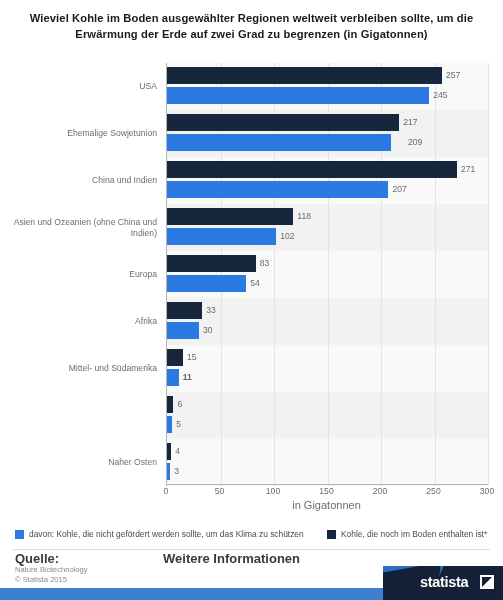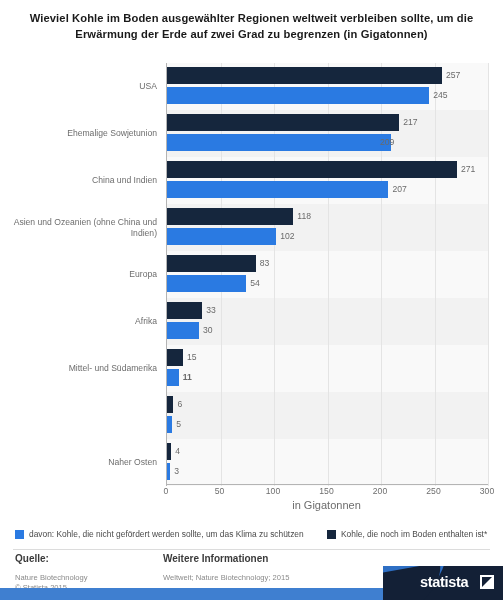--- a/index.html
+++ b/index.html
@@ -177,22 +177,22 @@
     font-size: 7.6px;
     color: #8a8a8a;
     line-height: 10px;
   }
   .footer-col { position: absolute; top: 0; }
   .footer-col.left  { left: 15px; }
   .footer-col.right { left: 163px; }
   .footer-head {
     font-weight: bold;
     color: #3a3a3a;
-    font-size: 10px;
-    margin-bottom: 9px;
+    font-size: 13px;
+    margin-bottom: 1px;
   }
 
   
   .bottom-bar {
     position: absolute;
     left: 0;
     top: 588px;
     width: 503px;
     height: 12px;
     background: #3f7fd0;
@@ -280,21 +280,21 @@
         <div class="bar dark" style="width: 274.99px; background: rgb(21, 38, 61);"></div>
         <div class="bar-label dark-l" style="left: 278.99px;">257</div>
         <div class="bar blue" style="width: 262.15px; background: rgb(42, 122, 226);"></div>
         <div class="bar-label blue-l" style="left: 266.15px;">245</div>
         <div class="ycat" style="top: 18px; right: 331px; width: 156px;">USA</div>
       </div>
       <div class="cat-row" style="top: 47px; height: 47px;">
         <div class="bar dark" style="width: 232.19px; background: rgb(21, 38, 61);"></div>
         <div class="bar-label dark-l" style="left: 236.19px;">217</div>
         <div class="bar blue" style="width: 223.63px; background: rgb(42, 122, 226);"></div>
-        <div class="bar-label blue-l" style="left: 213px; text-align: right;">209</div>
+        <div class="bar-label blue-l" style="left: 241px; text-align: right;">209</div>
         <div class="ycat" style="top: 18px; right: 331px; width: 156px;">Ehemalige Sowjetunion</div>
       </div>
       <div class="cat-row" style="top: 94px; height: 47px;">
         <div class="bar dark" style="width: 289.97px; background: rgb(21, 38, 61);"></div>
         <div class="bar-label dark-l" style="left: 293.97px;">271</div>
         <div class="bar blue" style="width: 221.49px; background: rgb(42, 122, 226);"></div>
         <div class="bar-label blue-l" style="left: 225.49px;">207</div>
         <div class="ycat" style="top: 18px; right: 331px; width: 156px;">China und Indien</div>
       </div>
       <div class="cat-row" style="top: 141px; height: 47px;">
@@ -366,21 +366,20 @@
 
 <div class="footer-sep"></div>
 <div class="footer">
   <div class="footer-col left">
     <div class="footer-head">Quelle:</div>
     <div>Nature Biotechnology</div>
     <div>© Statista 2015</div>
   </div>
   <div class="footer-col right">
     <div class="footer-head">Weitere Informationen</div>
-    <div>Weltweit; Nature Biotechnology; 2015</div>
   </div>
 </div>
 
 <div class="bottom-bar"></div>
 <div class="logo-band">
   <div class="logo-swoosh"></div>
   <div class="logo-swoosh2"></div>
   <div class="logo-text">statista</div>
   <div class="logo-mark"></div>
 </div>

